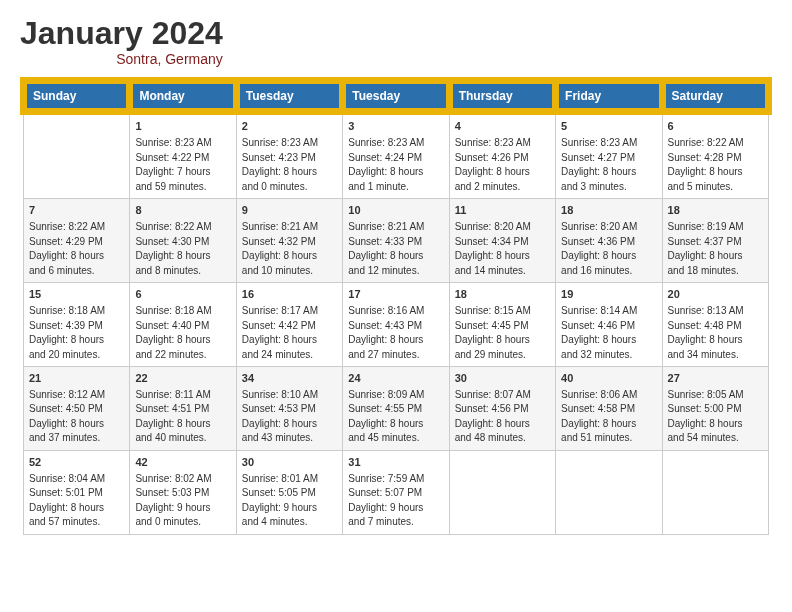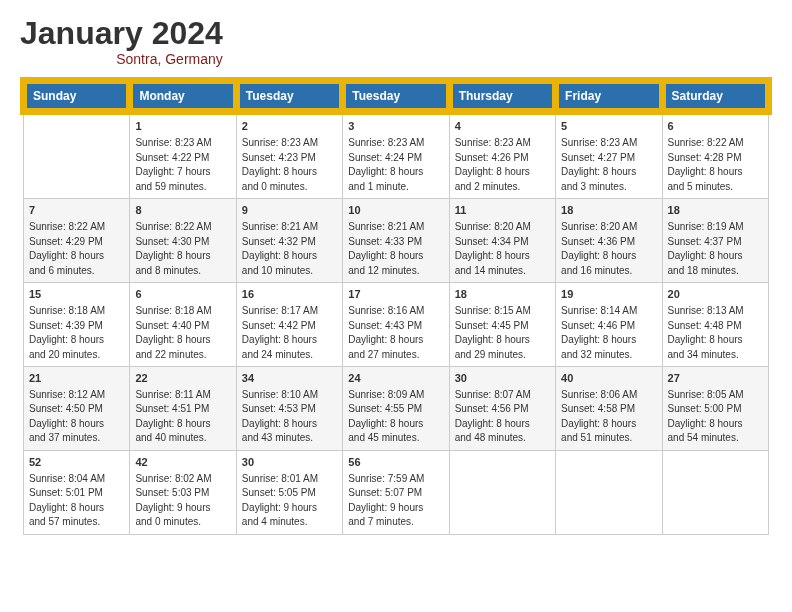--- a/index.html
+++ b/index.html
@@ -235,21 +235,21 @@
           </td>
           <td>
             <span class="day-number">42</span>
             <div class="day-info">Sunrise: 8:02 AM<br>Sunset: 5:03 PM<br>Daylight: 9 hours<br>and 0 minutes.</div>
           </td>
           <td>
             <span class="day-number">30</span>
             <div class="day-info">Sunrise: 8:01 AM<br>Sunset: 5:05 PM<br>Daylight: 9 hours<br>and 4 minutes.</div>
           </td>
           <td>
-            <span class="day-number">56</span>
+            <span class="day-number">31</span>
             <div class="day-info">Sunrise: 7:59 AM<br>Sunset: 5:07 PM<br>Daylight: 9 hours<br>and 7 minutes.</div>
           </td>
           <td class="empty-cell"></td>
           <td class="empty-cell"></td>
           <td class="empty-cell"></td>
         </tr>
       </tbody>
   </table>
 </div>
 

